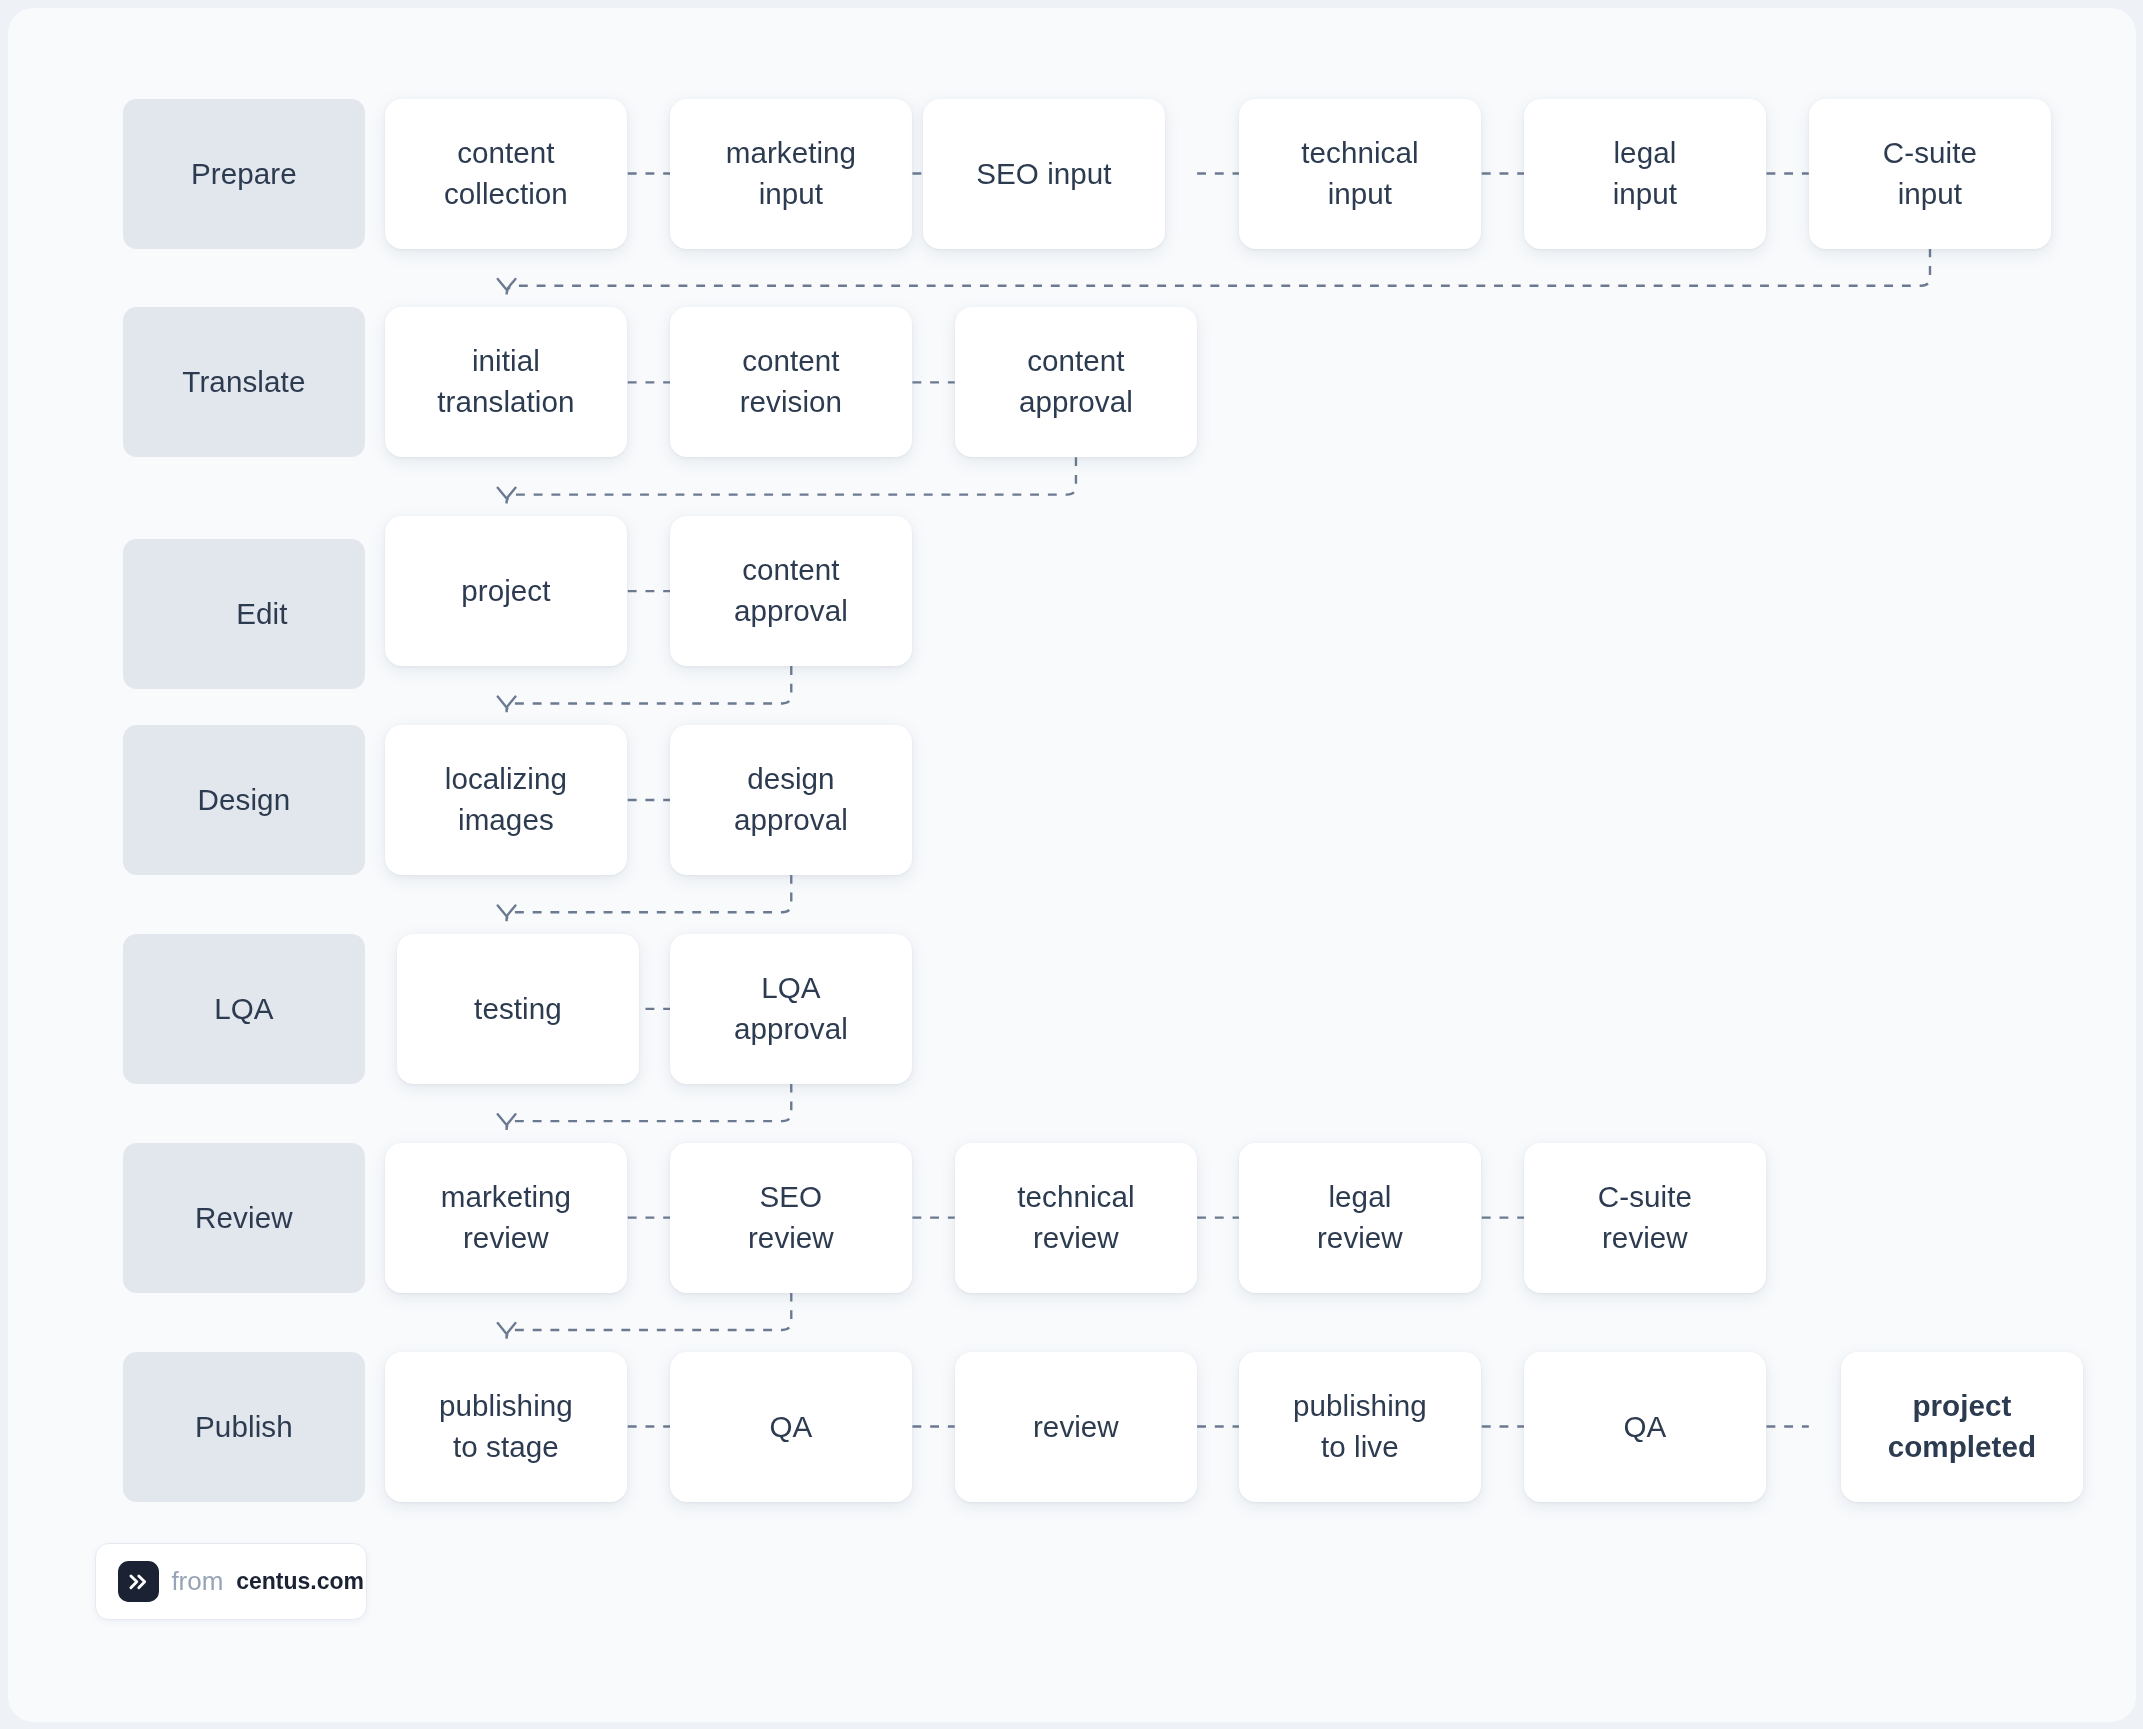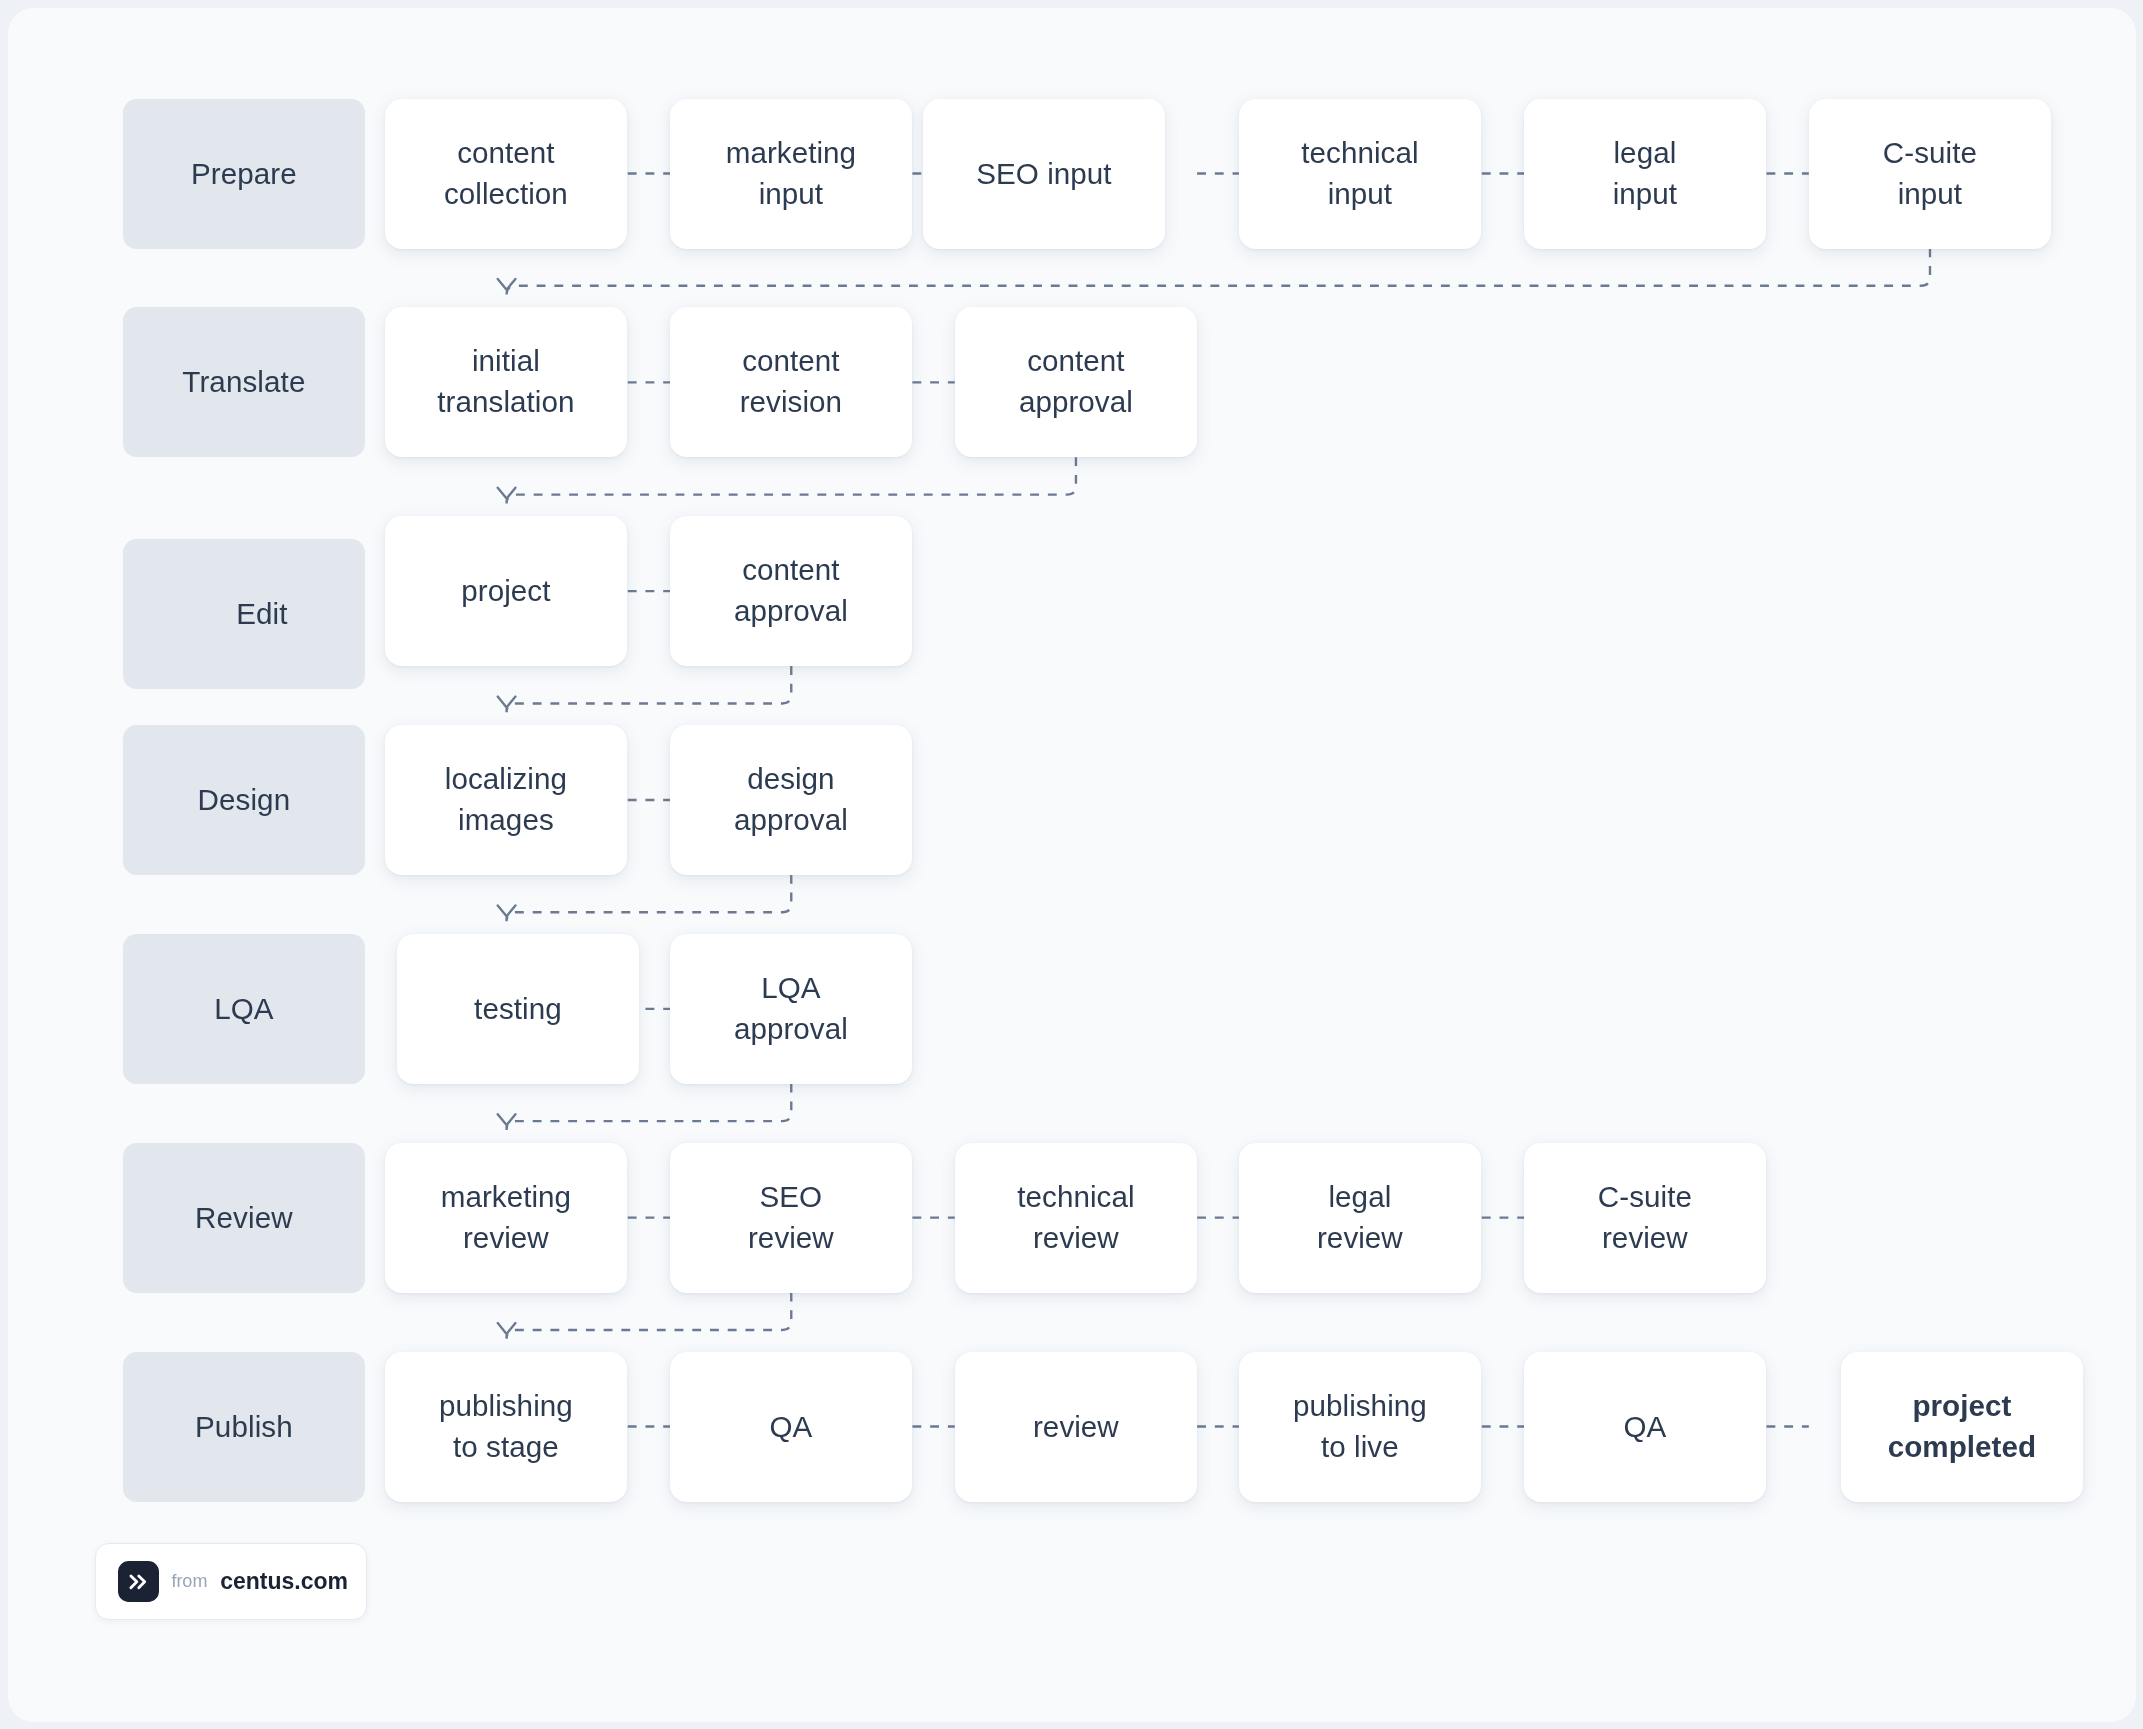--- a/index.html
+++ b/index.html
@@ -105,21 +105,21 @@
     background: #1a2234;
     border-radius: 10.8px;
     display: flex;
     align-items: center;
     justify-content: center;
     flex: none;
   }
 
   #footer-badge .from-text {
     color: #97a3b6;
-    font-size: 18px;
+    font-size: 26px;
   }
 
   #footer-badge .site-text {
     color: #1a2234;
     font-size: 23px;
     font-weight: bold;
   }
 </style>
 </head>
 <body>

